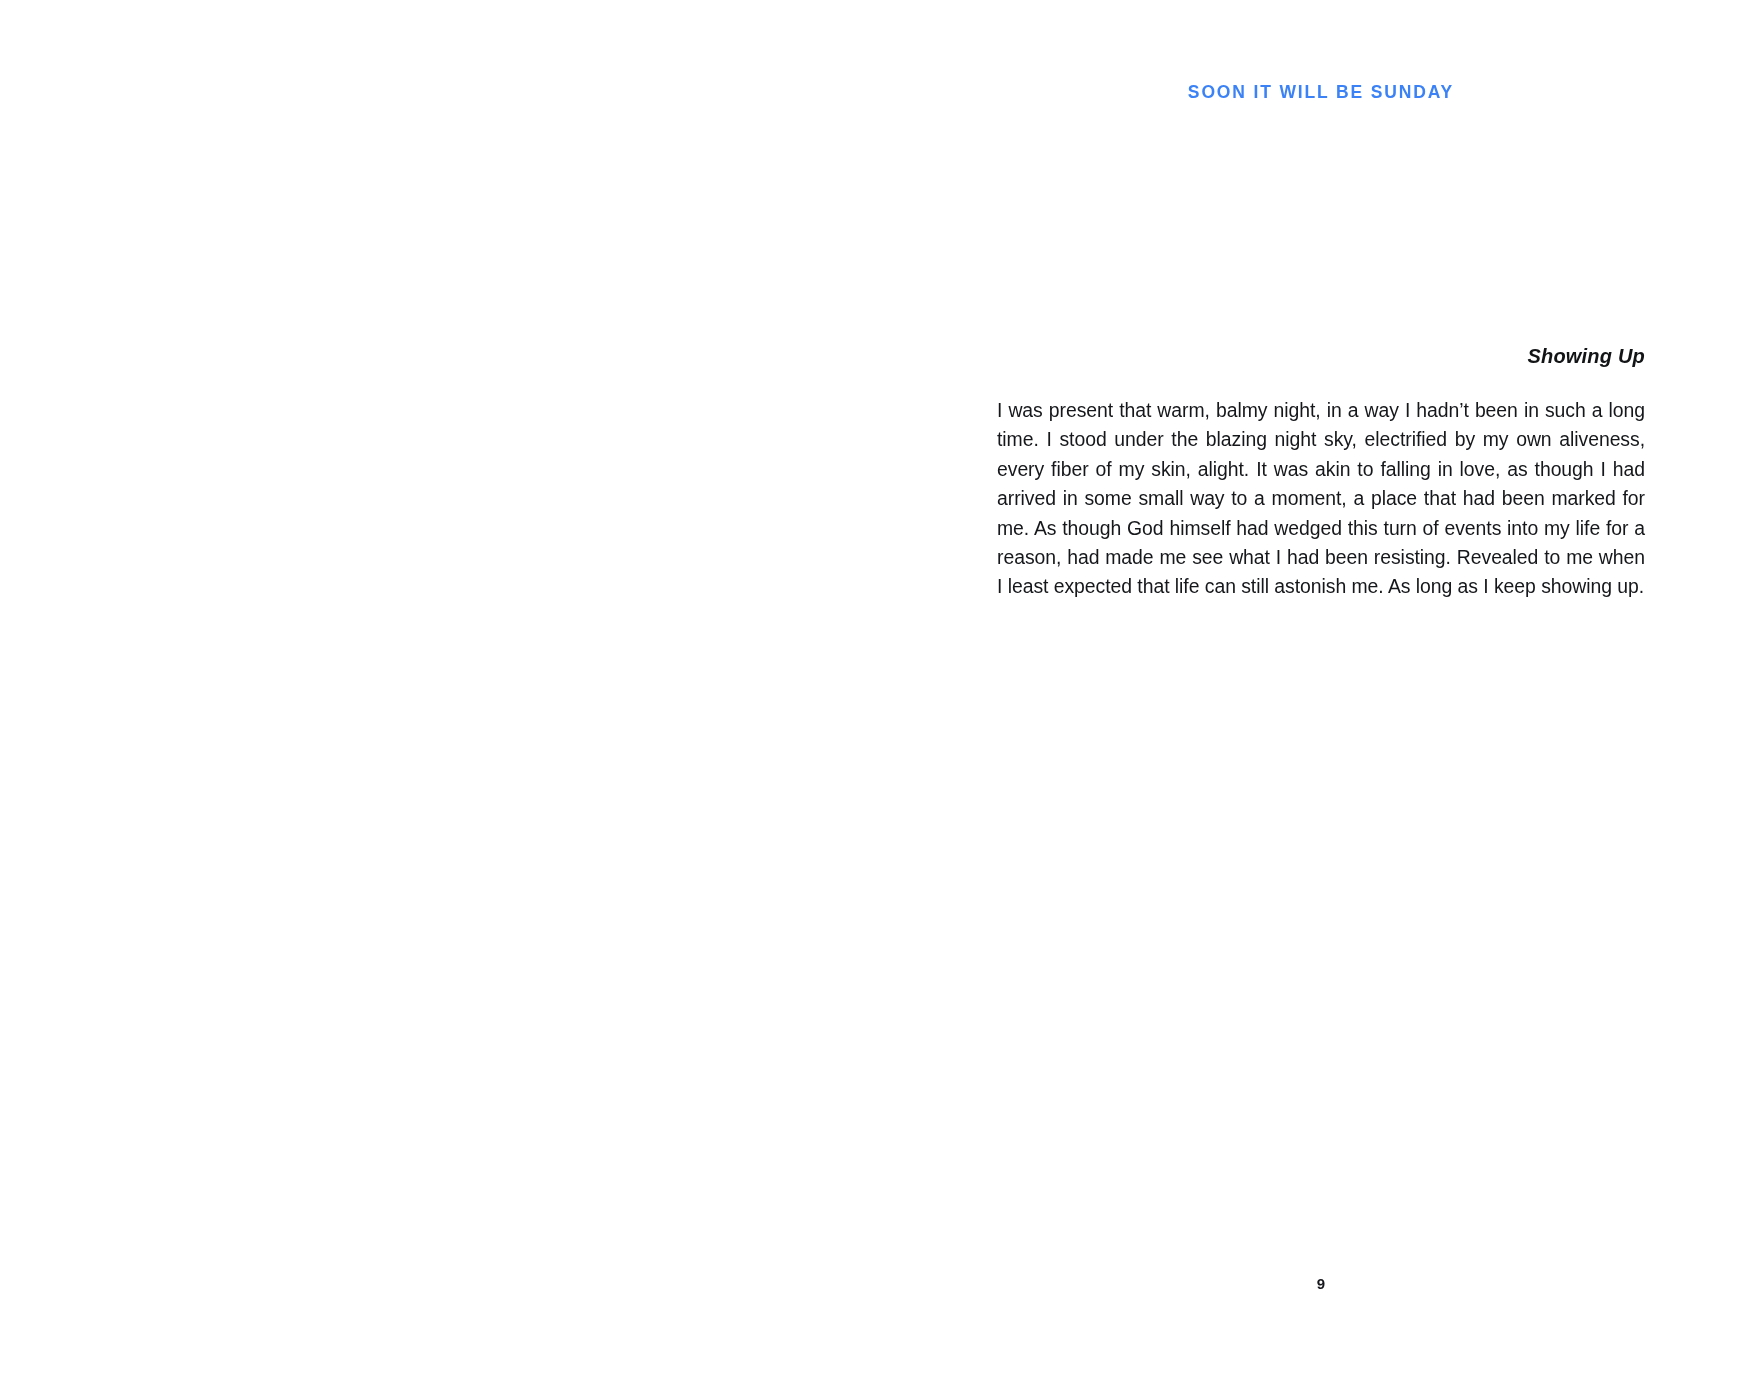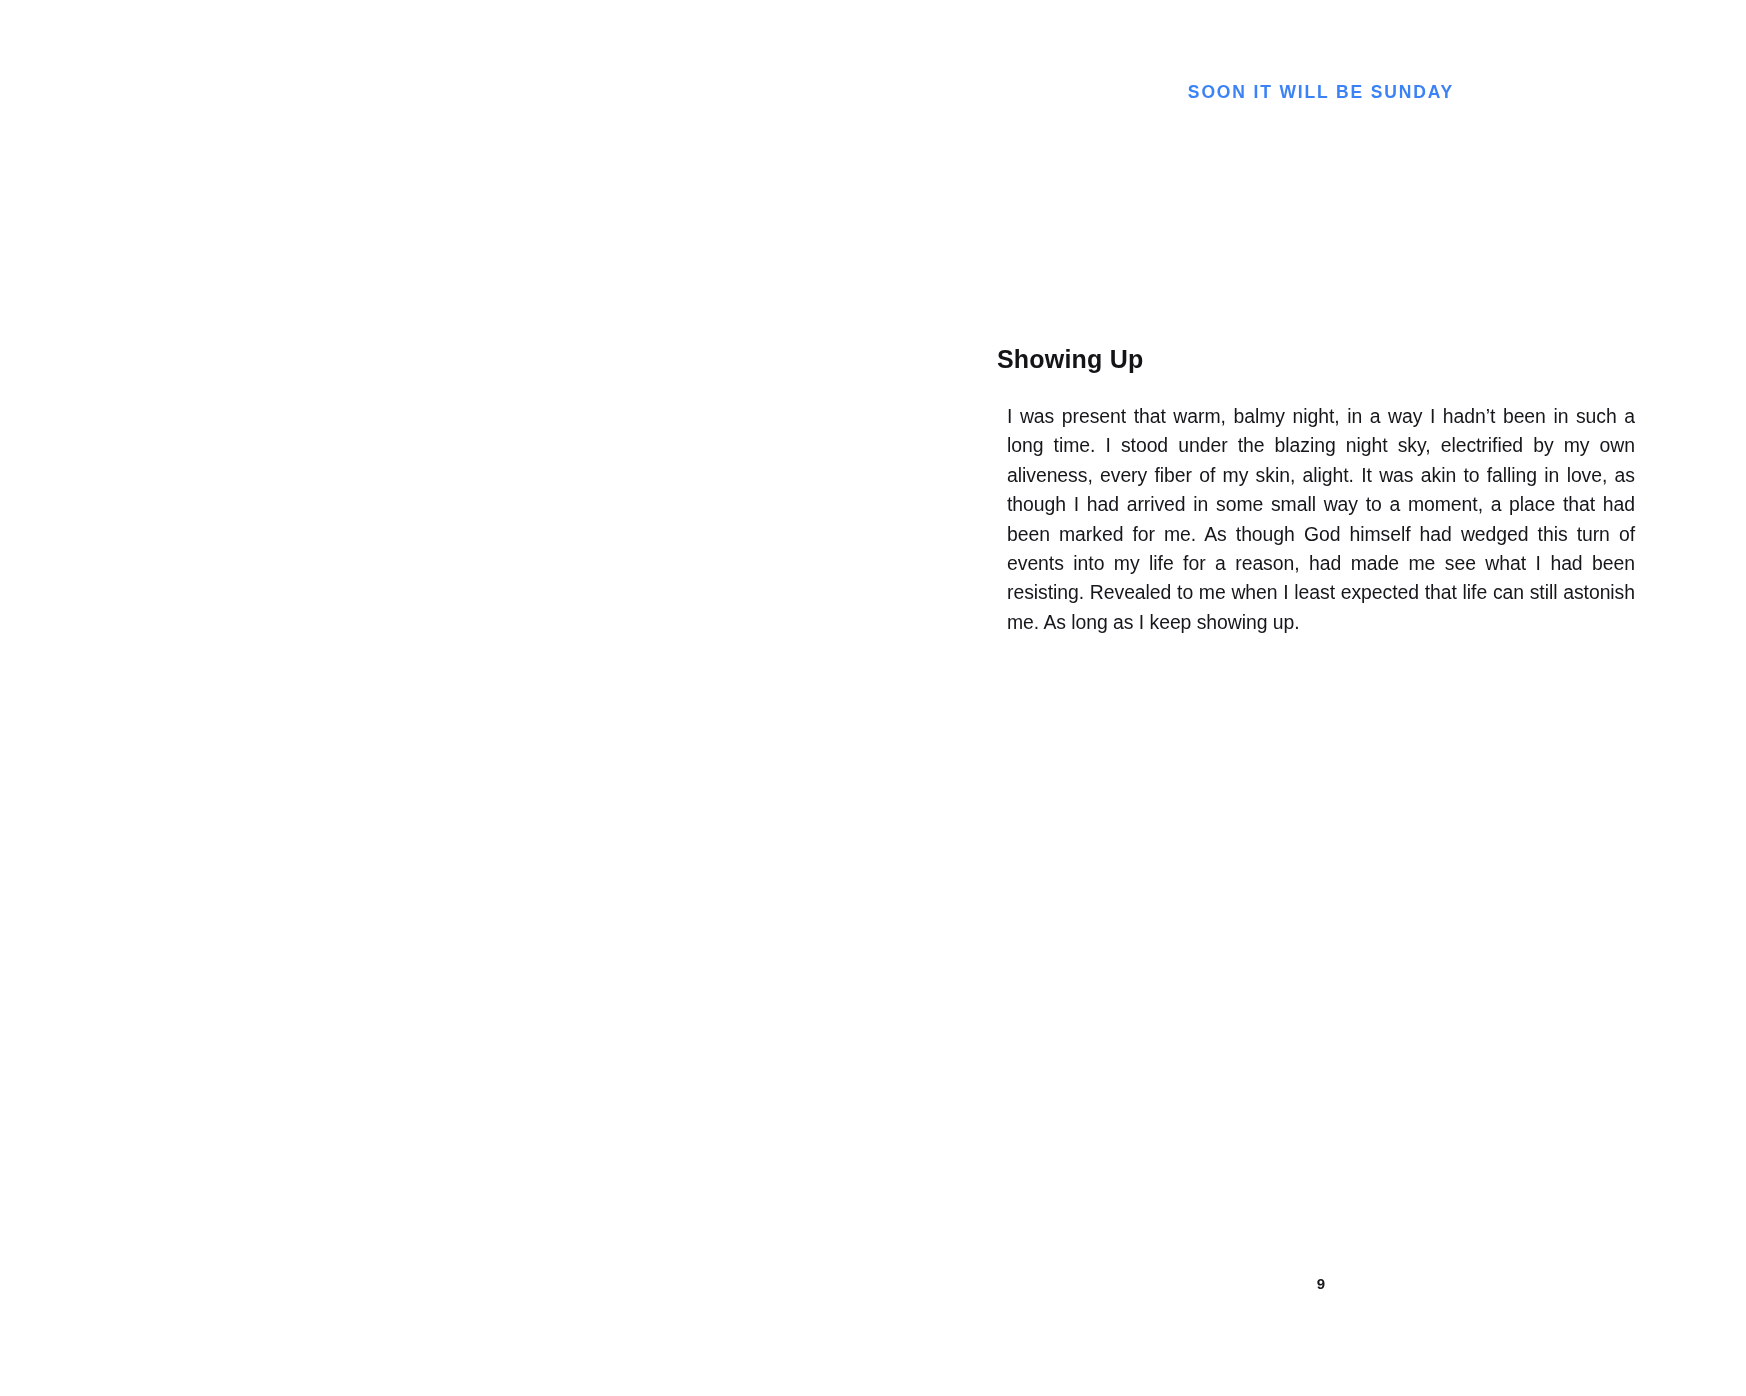--- a/index.html
+++ b/index.html
@@ -35,29 +35,31 @@
   }
 
   .text-block {
     position: absolute;
     left: 997px;
     top: 345px;
     width: 648px;
   }
 
   .section-title {
-    font-size: 25px;
+    font-size: 20px;
     font-weight: 700;
+    font-style: italic;
     letter-spacing: 0.2px;
     margin: 0 0 28px 0;
     color: #121416;
+    text-align: right;
   }
 
   .body-par {
-    margin: 10px;
+    margin: 0;
     font-size: 19.4px;
     line-height: 29.4px;
     text-align: justify;
     text-justify: inter-word;
     color: #15171a;
     letter-spacing: -0.05px;
     hyphens: none;
   }
 
   .folio {

